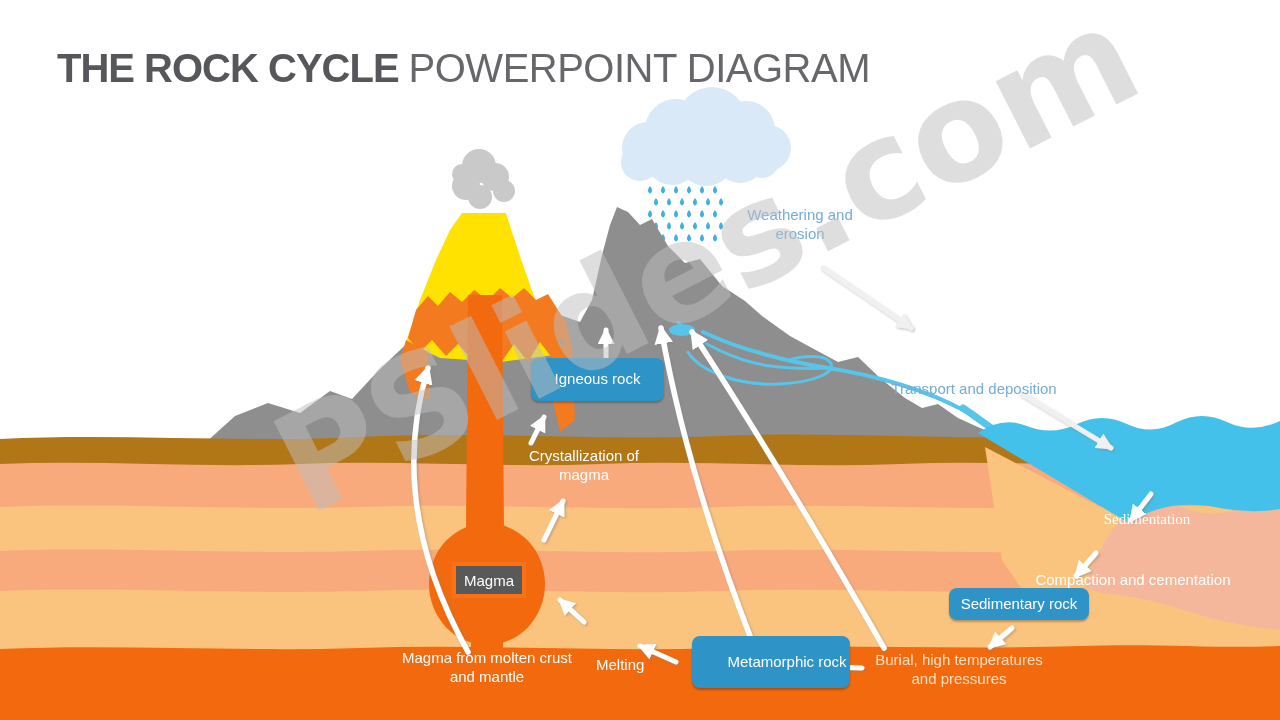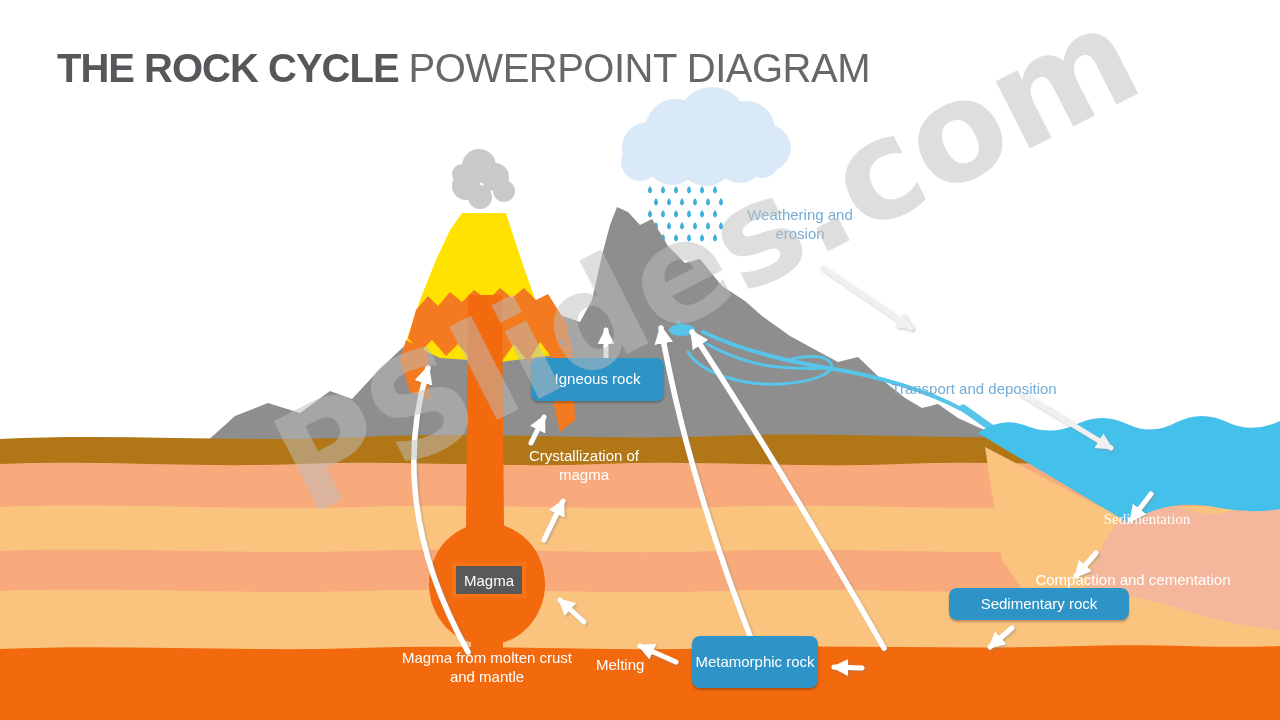--- a/index.html
+++ b/index.html
@@ -168,20 +168,21 @@
 
   <div class="ttl"><span class="b">THE ROCK CYCLE</span><span class="r">POWERPOINT DIAGRAM</span></div>
 
   <div class="lbl sky" style="left:740px;top:206px;width:120px;">Weathering and erosion</div>
   <div class="lbl sky nowrap" style="left:864px;top:340px;width:220px;">Transport and deposition</div>
   <div class="lbl" style="left:524px;top:447px;width:120px;">Crystallization of magma</div>
   <div class="lbl nowrap" style="left:1077px;top:470px;width:140px;font-family:Liberation Serif, serif;">Sedimentation</div>
   <div class="lbl nowrap" style="left:1023px;top:531px;width:220px;">Compaction and cementation</div>
   <div class="lbl nowrap" style="left:596px;top:616px;">Melting</div>
   <div class="lbl" style="left:397px;top:649px;width:180px;">Magma from molten crust and mantle</div>
+  <div class="lbl warm" style="left:871px;top:651px;width:176px;">Burial, high temperatures and pressures</div>
 
   <div class="node" style="left:531px;top:358px;width:133px;height:43px;">Igneous rock</div>
-  <div class="node" style="left:949px;top:588px;width:180px;height:32px;">Sedimentary rock</div>
-  <div class="node" style="left:692px;top:636px;width:126px;height:52px;">Metamorphic rock</div>
+  <div class="node" style="left:949px;top:588px;width:140px;height:32px;">Sedimentary rock</div>
+  <div class="node" style="left:692px;top:636px;width:126px;height:52px;padding-left:32px;">Metamorphic rock</div>
   <div class="magbox" style="left:452px;top:562px;width:66px;height:28px;">Magma</div>
 
   <div id="wm">PSlides.com</div>
 </div>
 
 </body></html>

